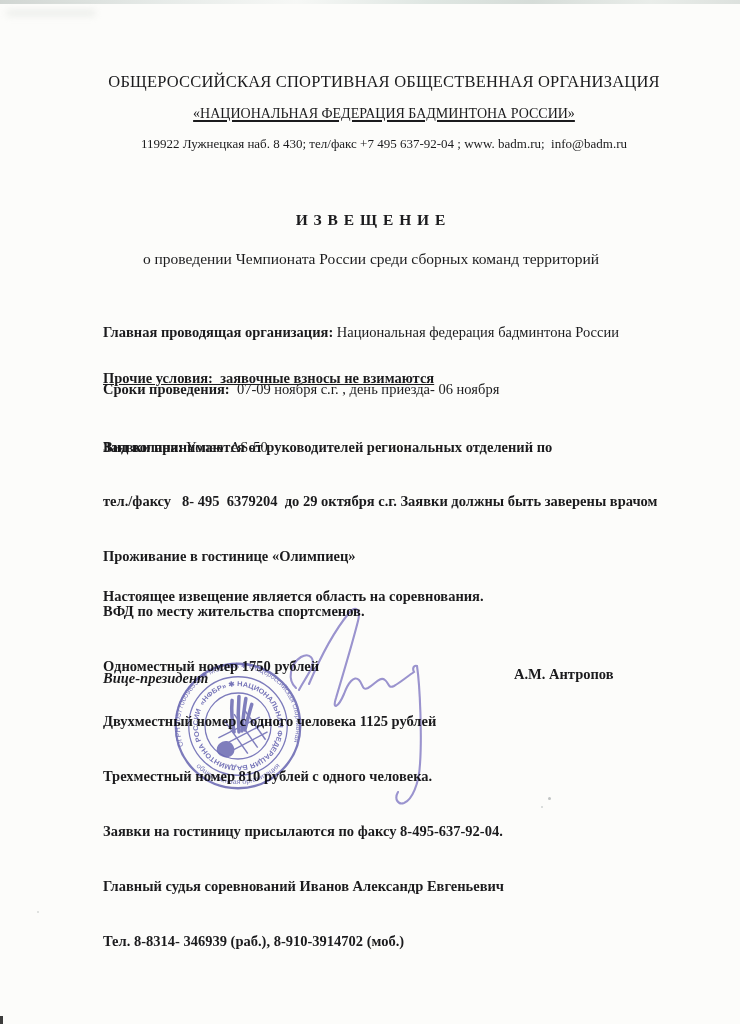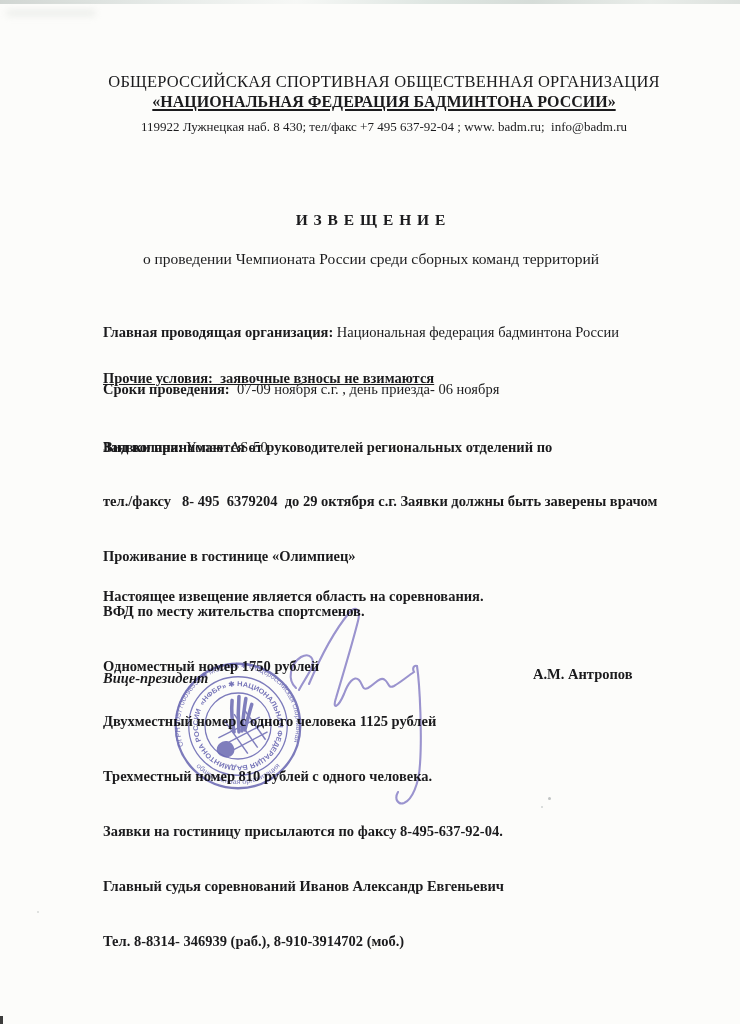--- a/index.html
+++ b/index.html
@@ -20,35 +20,35 @@
     background:linear-gradient(90deg,#c2c9c5,#dfe5e2 22%,#f4f6f4 40%,#d5dfda 58%,#c9d2cd 72%,#e3e8e4 88%,#d2d8d4);
     opacity:.75;}
   .scan-smudge{position:absolute;left:6px;top:9px;width:90px;height:8px;background:#cfd4cf;opacity:.28;filter:blur(3px);border-radius:4px;}
   .speck1{position:absolute;left:548px;top:797px;width:3px;height:3px;background:#8f9598;opacity:.55;border-radius:50%;}
   .speck2{position:absolute;left:541px;top:806px;width:2px;height:2px;background:#9aa0a2;opacity:.45;border-radius:50%;}
   .speck3{position:absolute;left:37px;top:911px;width:2px;height:2px;background:#b4b8b6;opacity:.5;border-radius:50%;}
   .corner-mark{position:absolute;left:0;top:1016px;width:3px;height:8px;background:#1a1a1a;opacity:.85;}
 
   .hdr{position:absolute;left:40px;top:72px;width:688px;text-align:center;}
   .hdr-org{font-size:16.5px;letter-spacing:.2px;white-space:nowrap;}
-  .hdr-name{font-size:16px;font-weight:700;margin-top:1px;white-space:nowrap;
+  .hdr-name{font-size:14px;font-weight:400;margin-top:14px;white-space:nowrap;
     text-decoration:underline;text-decoration-thickness:2px;text-underline-offset:2px;}
-  .hdr-contacts{font-size:13px;margin-top:8px;white-space:pre;}
+  .hdr-contacts{font-size:13px;margin-top:14px;white-space:pre;}
 
   .title{position:absolute;left:0;top:211px;width:742px;text-align:center;
     font-size:15.5px;font-weight:700;letter-spacing:1px;white-space:pre;}
   .subtitle{position:absolute;left:0;top:250px;width:742px;text-align:center;font-size:15.5px;}
 
   .details{position:absolute;left:103px;top:284px;width:590px;font-size:14.5px;line-height:19.3px;white-space:pre-wrap;}
   .details b{font-weight:700;}
   .other{position:absolute;left:103px;top:370px;width:590px;font-size:14.5px;font-weight:700;white-space:pre-wrap;text-decoration:underline;}
   .apps{position:absolute;left:103px;top:401px;width:600px;font-size:14.5px;font-weight:700;line-height:18.3px;white-space:pre-wrap;}
   .note{position:absolute;left:103px;top:588px;font-size:14.5px;font-weight:700;}
   .sig-pos{position:absolute;left:103px;top:670px;font-size:14.5px;font-weight:700;z-index:1;font-style:italic;}
-  .sig-name{position:absolute;left:514px;top:666px;font-size:14.5px;font-weight:700;margin-left:19px;}
+  .sig-name{position:absolute;left:514px;top:666px;font-size:14.5px;font-weight:700;}
 
   .stamp{position:absolute;left:173px;top:661px;width:130px;height:130px;
     mix-blend-mode:multiply;opacity:.92;z-index:2;}
   .stamp text{fill:var(--stamp);font-family:"Liberation Sans",sans-serif;}
   .sig-svg{position:absolute;left:266px;top:604px;width:175px;height:210px;
     mix-blend-mode:multiply;opacity:.9;z-index:3;}
 </style>
 </head>
 <body>
 

